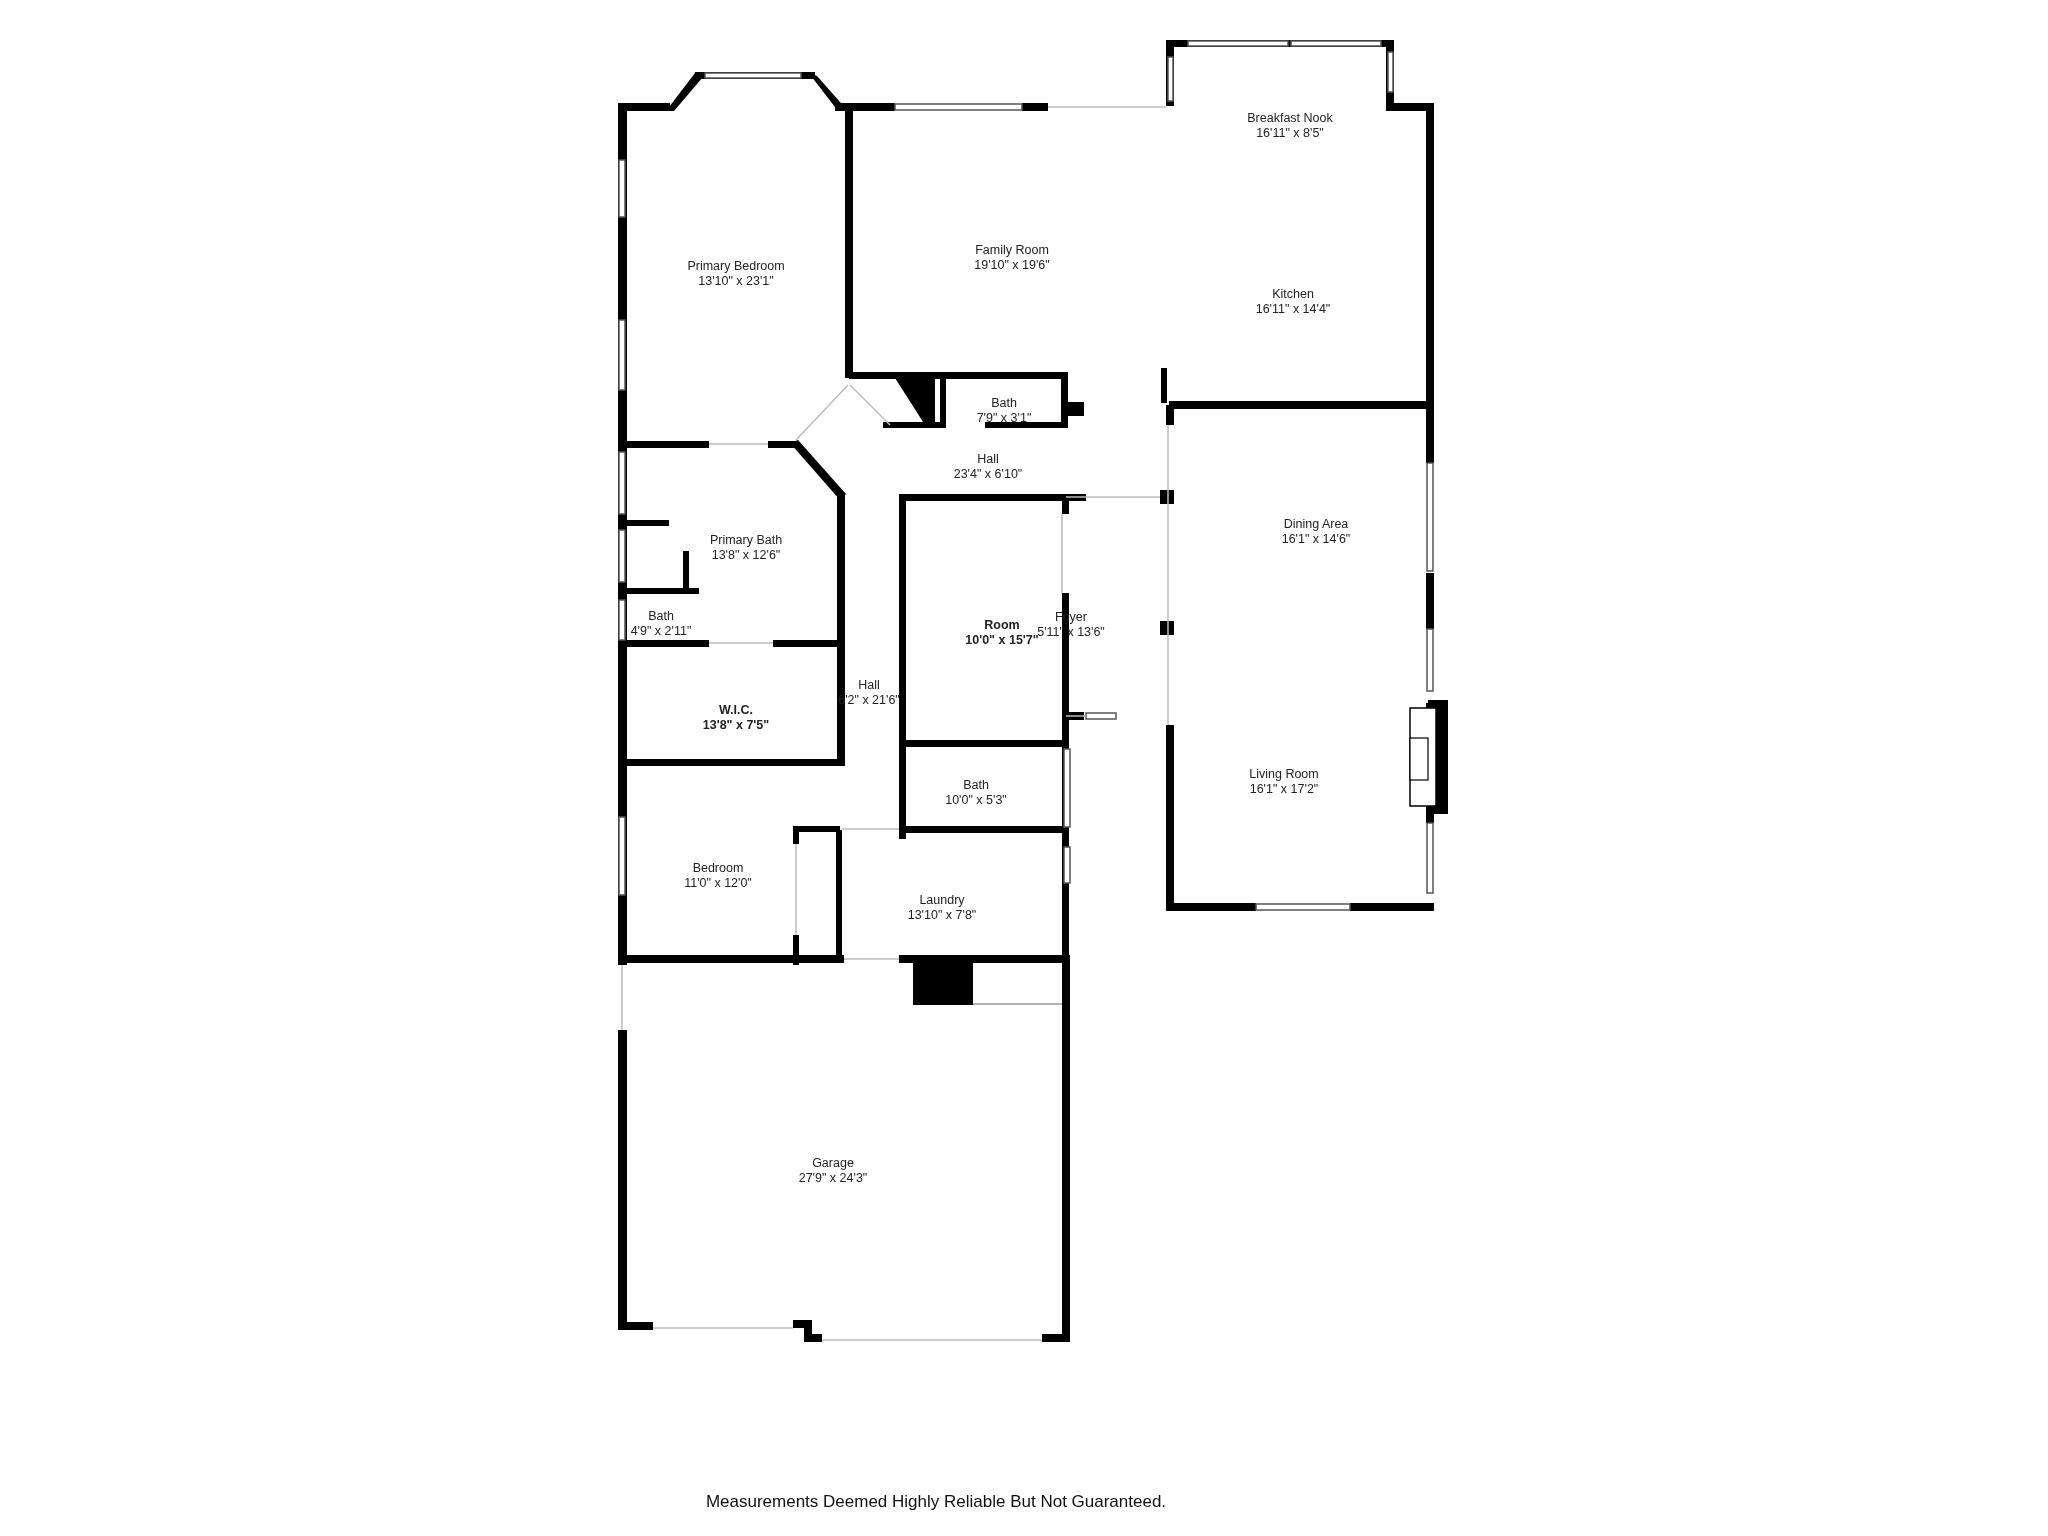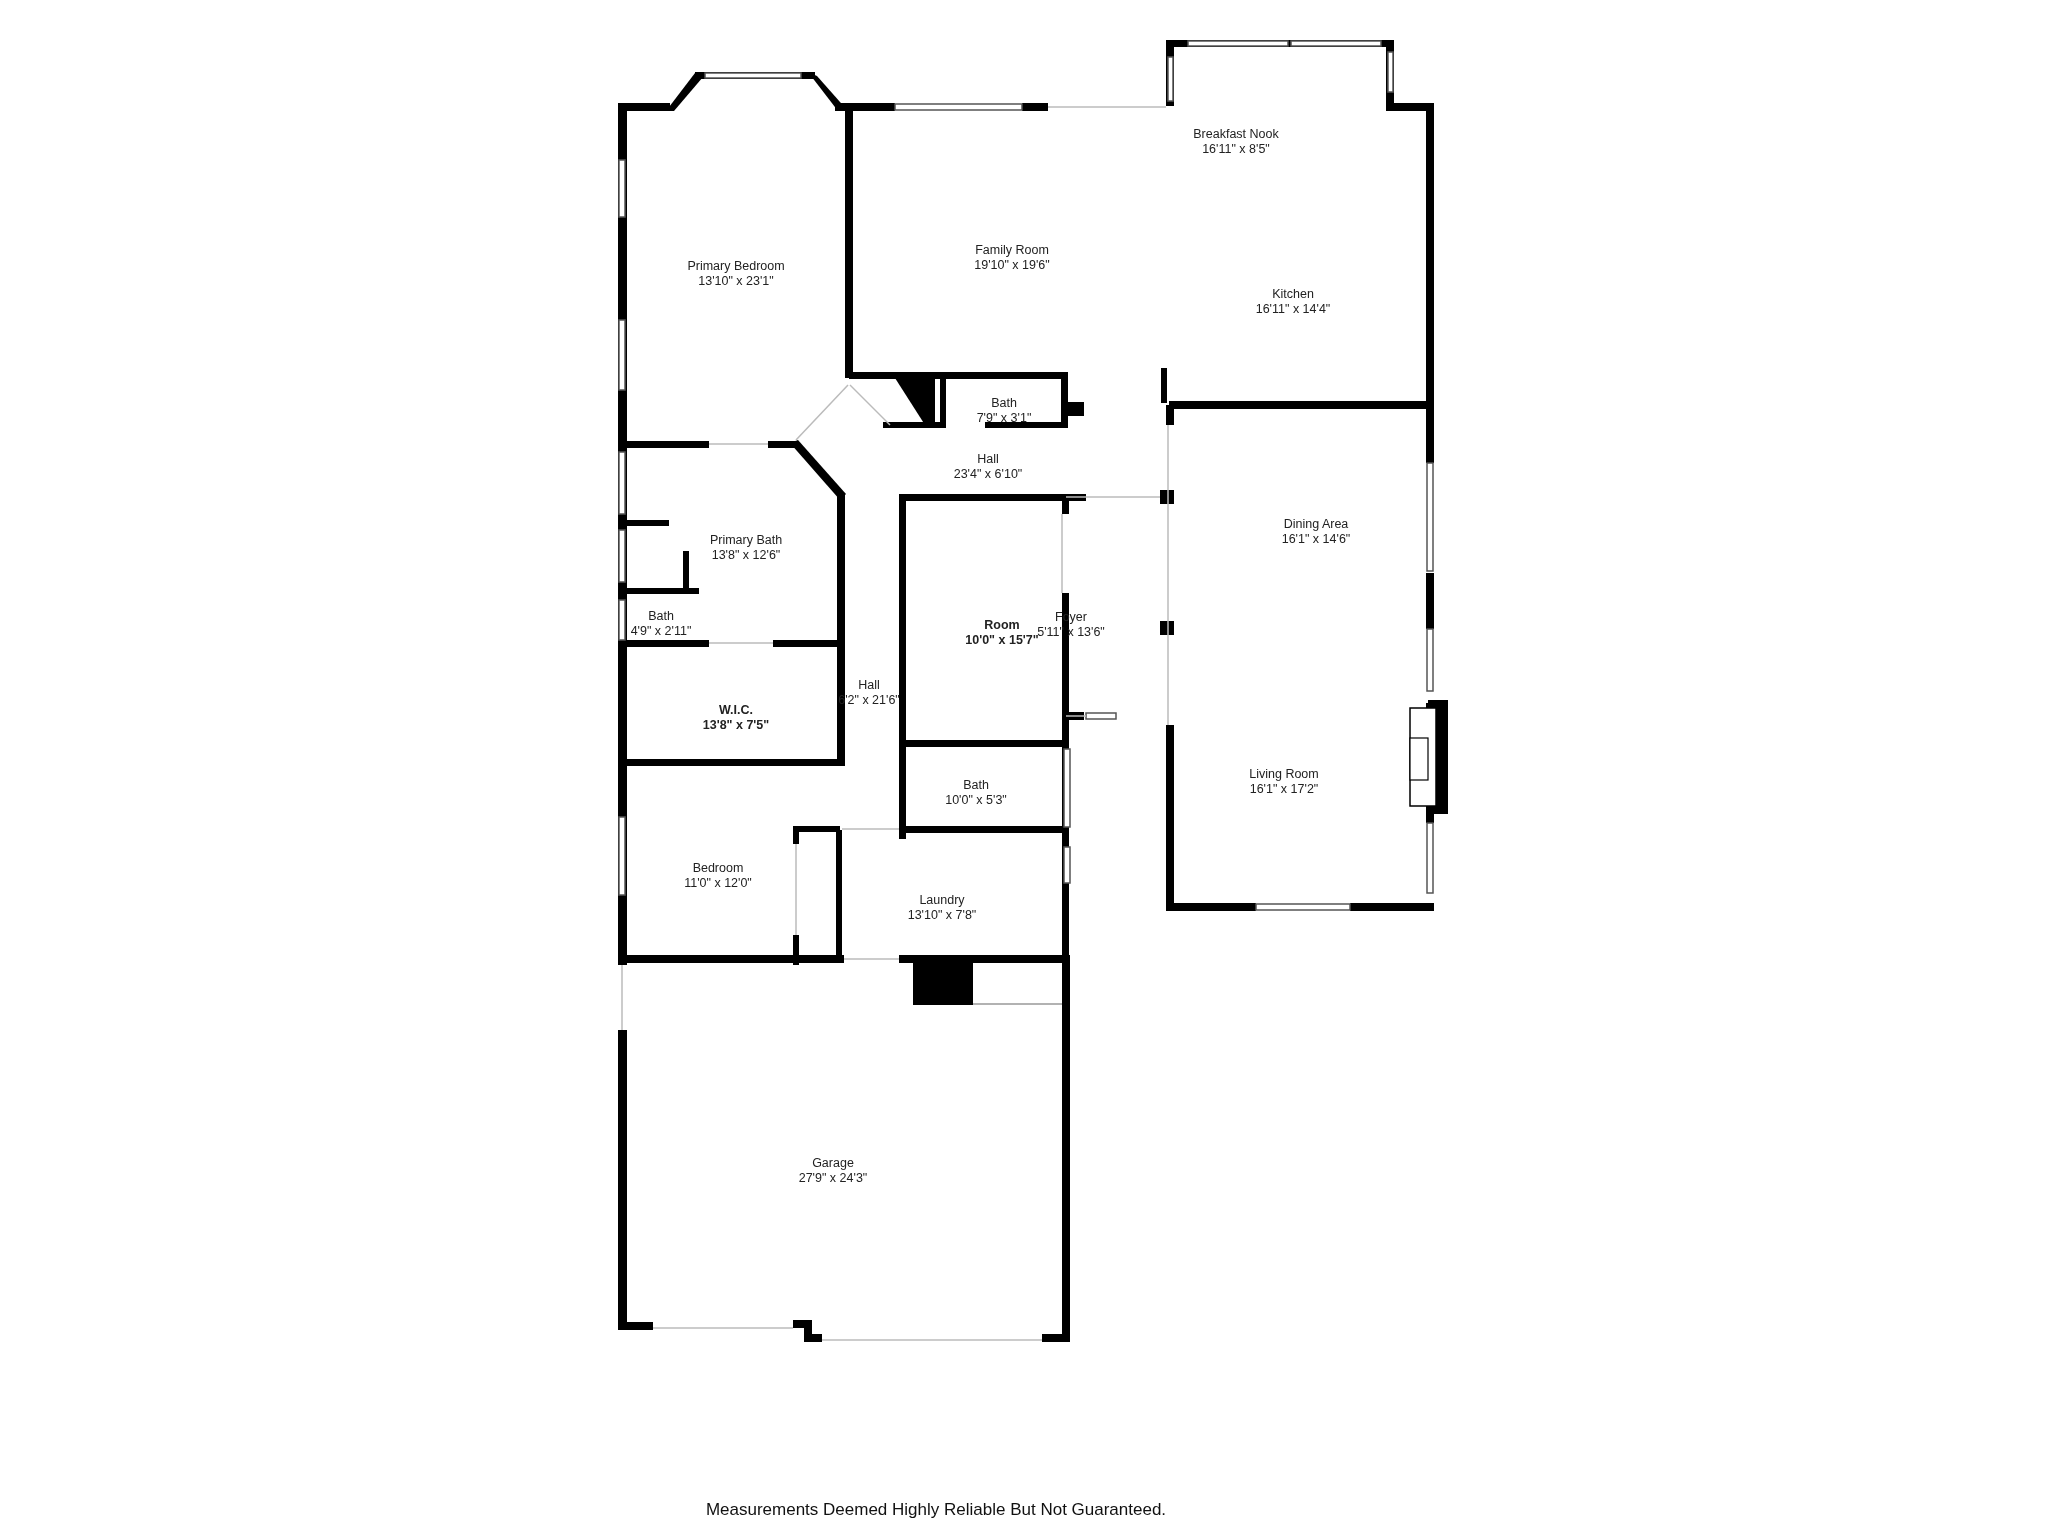--- a/index.html
+++ b/index.html
@@ -5,21 +5,21 @@
   html, body { margin: 0; padding: 0; background: #ffffff; }
   body { width: 2048px; height: 1536px; position: relative; overflow: hidden;
          font-family: "Liberation Sans", "DejaVu Sans", sans-serif; }
   #plan { position: absolute; left: 0; top: 0; width: 2048px; height: 1536px; }
   .wall { fill: #000000; }
   .win { fill: #ffffff; stroke: #555555; stroke-width: 1.5; }
   .door { stroke: #bbbbbb; stroke-width: 1.5; fill: none; }
   .label { position: absolute; transform: translate(-50%, -50%); text-align: center;
            font-size: 12.5px; line-height: 15px; color: #222222; white-space: nowrap; }
   .footer { position: absolute; left: 0; width: 1872px; top: 1492px; text-align: center;
-            font-size: 17px; color: #111111; margin-top: 8px; }
+            font-size: 17px; color: #111111; }
 </style>
 </head>
 <body>
 
 <svg id="plan" viewBox="0 0 2048 1536" xmlns="http://www.w3.org/2000/svg">
   <g>
 
     <rect class="wall" x="618" y="103" width="9" height="862"></rect>
 
     <rect class="wall" x="618" y="103" width="52" height="8"></rect>
@@ -149,21 +149,21 @@
 </svg>
 
 <div class="label" style="left:736px;top:274px;">
   <div>Primary Bedroom</div>
   <div>13'10" x 23'1"</div>
 </div>
 <div class="label" style="left:1012px;top:258px;">
   <div>Family Room</div>
   <div>19'10" x 19'6"</div>
 </div>
-<div class="label" style="left:1236px;top:126px;margin-top:16px;">
+<div class="label" style="left:1290px;top:126px;">
   <div>Breakfast Nook</div>
   <div>16'11" x 8'5"</div>
 </div>
 <div class="label" style="left:1293px;top:302px;">
   <div>Kitchen</div>
   <div>16'11" x 14'4"</div>
 </div>
 <div class="label" style="left:1004px;top:411px;">
   <div>Bath</div>
   <div>7'9" x 3'1"</div>

